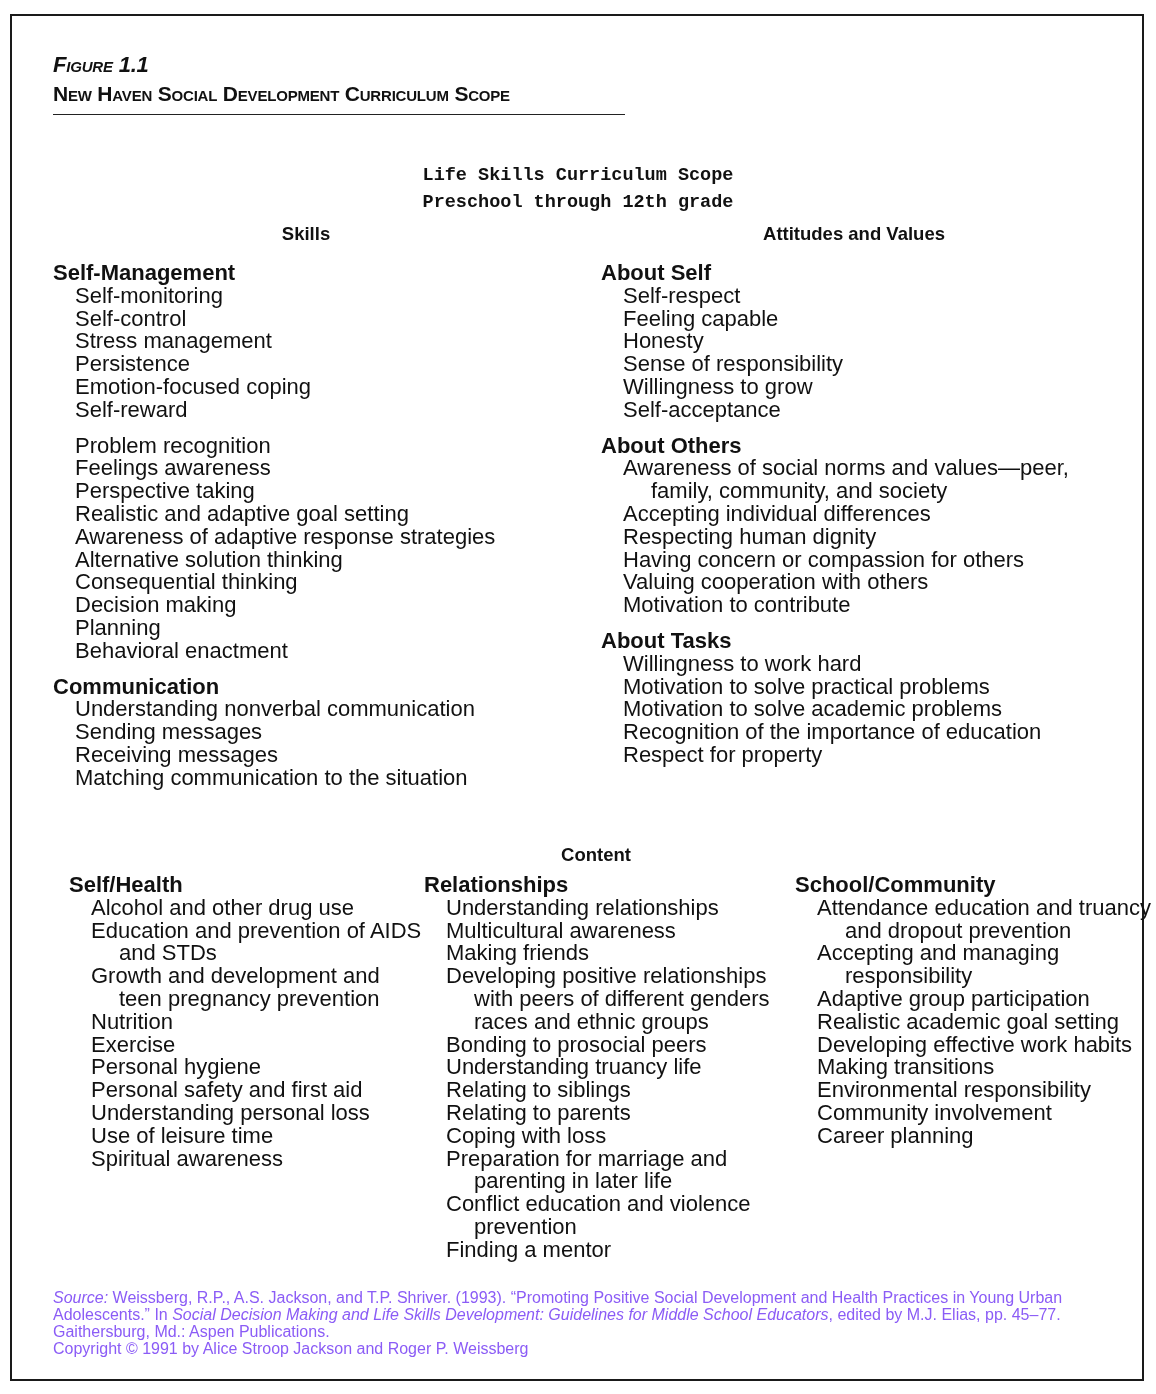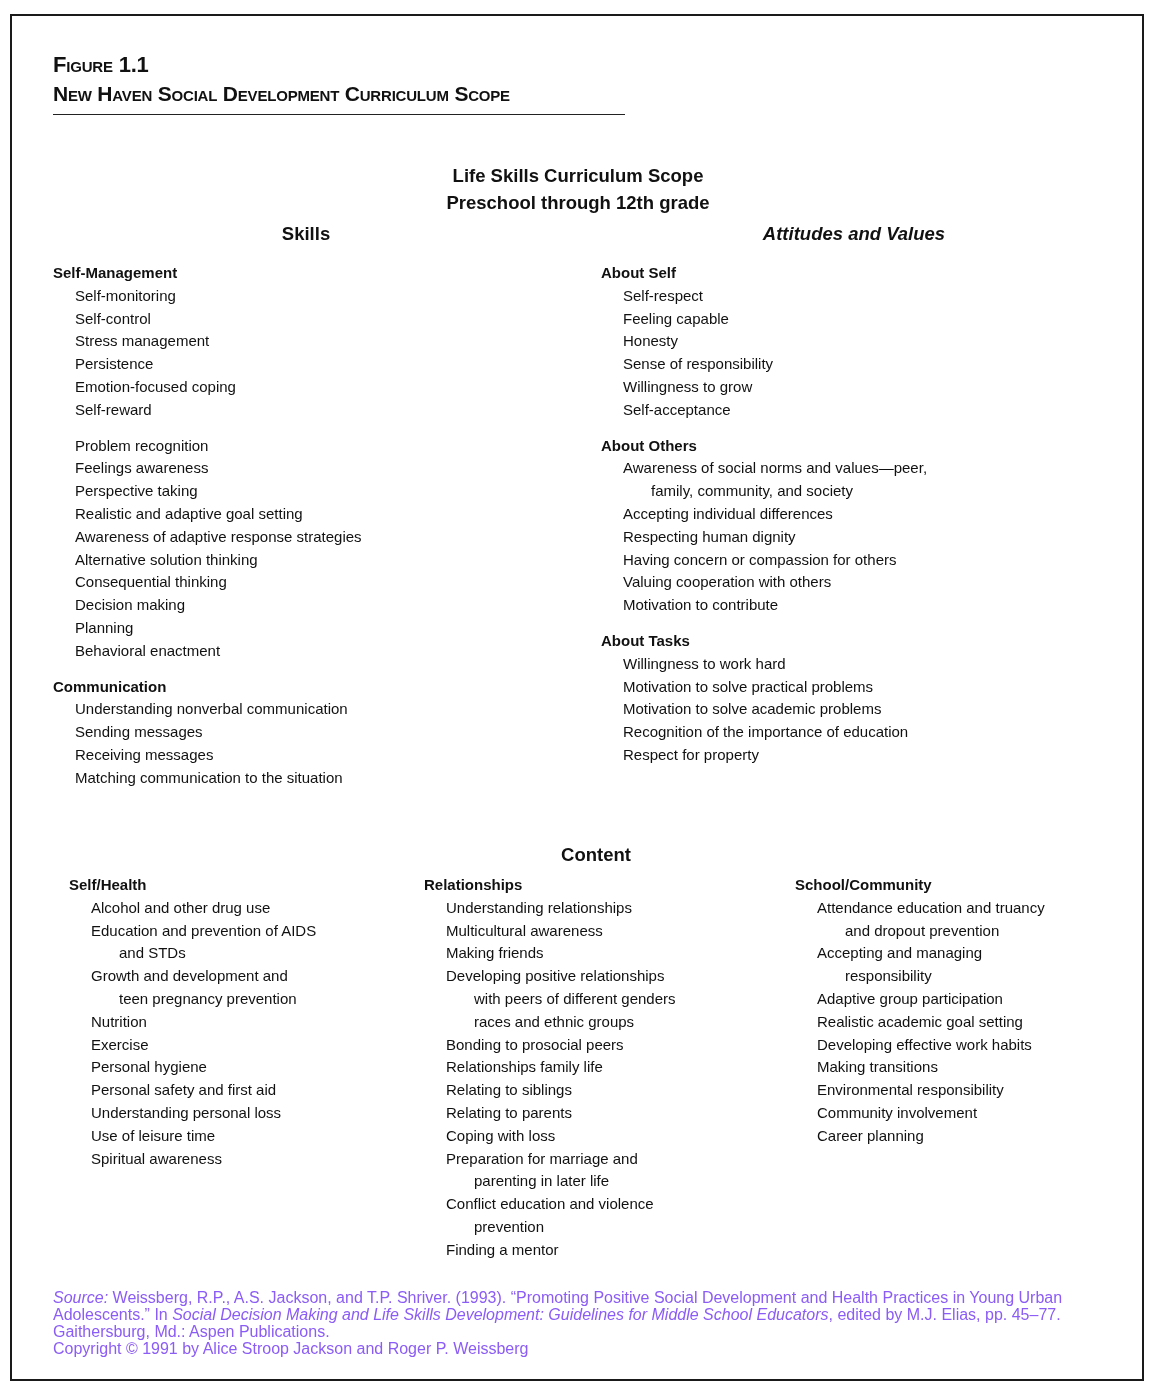--- a/index.html
+++ b/index.html
@@ -3,27 +3,27 @@
 <meta charset="utf-8">
 <style>
   html, body { margin: 0; padding: 0; background: #ffffff; }
   body { width: 1156px; height: 1394px; position: relative; overflow: hidden;
          font-family: "Liberation Sans", sans-serif; color: #111; }
   .frame { position: absolute; left: 10px; top: 14px; width: 1134px; height: 1367px;
            border: 2px solid #1a1a1a; box-sizing: border-box; }
   .fig-head { position: absolute; left: 53px; top: 50px; }
   .fig-label, .fig-title { font-weight: bold; font-size: 21px; line-height: 29px; letter-spacing: -0.2px;
                            font-variant: small-caps; color: #111; }
-  .fig-label { font-size: 22px; }
+  .fig-label { font-size: 22px; font-style: italic; }
   .fig-rule { position: absolute; left: 53px; top: 114px; width: 572px; height: 0;
               border-top: 1.5px solid #222; }
   .center-title { position: absolute; left: 0; width: 1156px; text-align: center;
-                  font-weight: bold; font-size: 18.5px; line-height: 27px; }
+                  font-weight: bold; font-size: 18.5px; line-height: 27px; font-family: Liberation Mono, monospace; }
   .col-head { position: absolute; font-weight: bold; font-size: 18.5px; line-height: 24px; text-align: center; }
-  .col { position: absolute; font-size: 15px; line-height: 22.8px; }
+  .col { position: absolute; font-size: 22px; line-height: 22.8px; }
   .group { margin-bottom: 13px; }
   .group-title { font-weight: bold; display: block; }
   .item { display: block; padding-left: 22px; white-space: nowrap; }
   .item .cont { display: block; padding-left: 28px; }
   .source { position: absolute; left: 53px; top: 1289px; width: 1080px;
             font-size: 16px; line-height: 17px; color: #8b5cf6; }
   .source i { font-style: italic; }
 </style>
 </head>
 <body>
@@ -33,21 +33,21 @@
 <div class="fig-head">
   <div class="fig-label">Figure 1.1</div>
   <div class="fig-title">New Haven Social Development Curriculum Scope</div>
 </div>
 <div class="fig-rule"></div>
 
 <div class="center-title" style="top:162px;">Life Skills Curriculum Scope</div>
 <div class="center-title" style="top:189px;">Preschool through 12th grade</div>
 
 <div class="col-head" style="left:206px; width:200px; top:222px;">Skills</div>
-<div class="col-head" style="left:704px; width:300px; top:222px;font-style:italic;">Attitudes and Values</div>
+<div class="col-head" style="left:704px; width:300px; top:222px;">Attitudes and Values</div>
 
 <div class="col" id="skills-col" style="left:53px; top:262px; width:520px;">
     <div class="group">
       <span class="group-title">Self-Management</span>
       <span class="item"><span>Self-monitoring</span></span>
       <span class="item"><span>Self-control</span></span>
       <span class="item"><span>Stress management</span></span>
       <span class="item"><span>Persistence</span></span>
       <span class="item"><span>Emotion-focused coping</span></span>
       <span class="item"><span>Self-reward</span></span>
@@ -119,21 +119,21 @@
     </div>
   </div>
 <div class="col" id="content-col-1" style="left:424px; top:874px; width:360px;">
     <div class="group">
       <span class="group-title">Relationships</span>
       <span class="item"><span>Understanding relationships</span></span>
       <span class="item"><span>Multicultural awareness</span></span>
       <span class="item"><span>Making friends</span></span>
       <span class="item"><span>Developing positive relationships</span><span class="cont">with peers of different genders</span><span class="cont">races and ethnic groups</span></span>
       <span class="item"><span>Bonding to prosocial peers</span></span>
-      <span class="item"><span>Relationships family life</span></span>
+      <span class="item"><span>Understanding truancy life</span></span>
       <span class="item"><span>Relating to siblings</span></span>
       <span class="item"><span>Relating to parents</span></span>
       <span class="item"><span>Coping with loss</span></span>
       <span class="item"><span>Preparation for marriage and</span><span class="cont">parenting in later life</span></span>
       <span class="item"><span>Conflict education and violence</span><span class="cont">prevention</span></span>
       <span class="item"><span>Finding a mentor</span></span>
     </div>
   </div>
 <div class="col" id="content-col-2" style="left:795px; top:874px; width:345px;">
     <div class="group">

